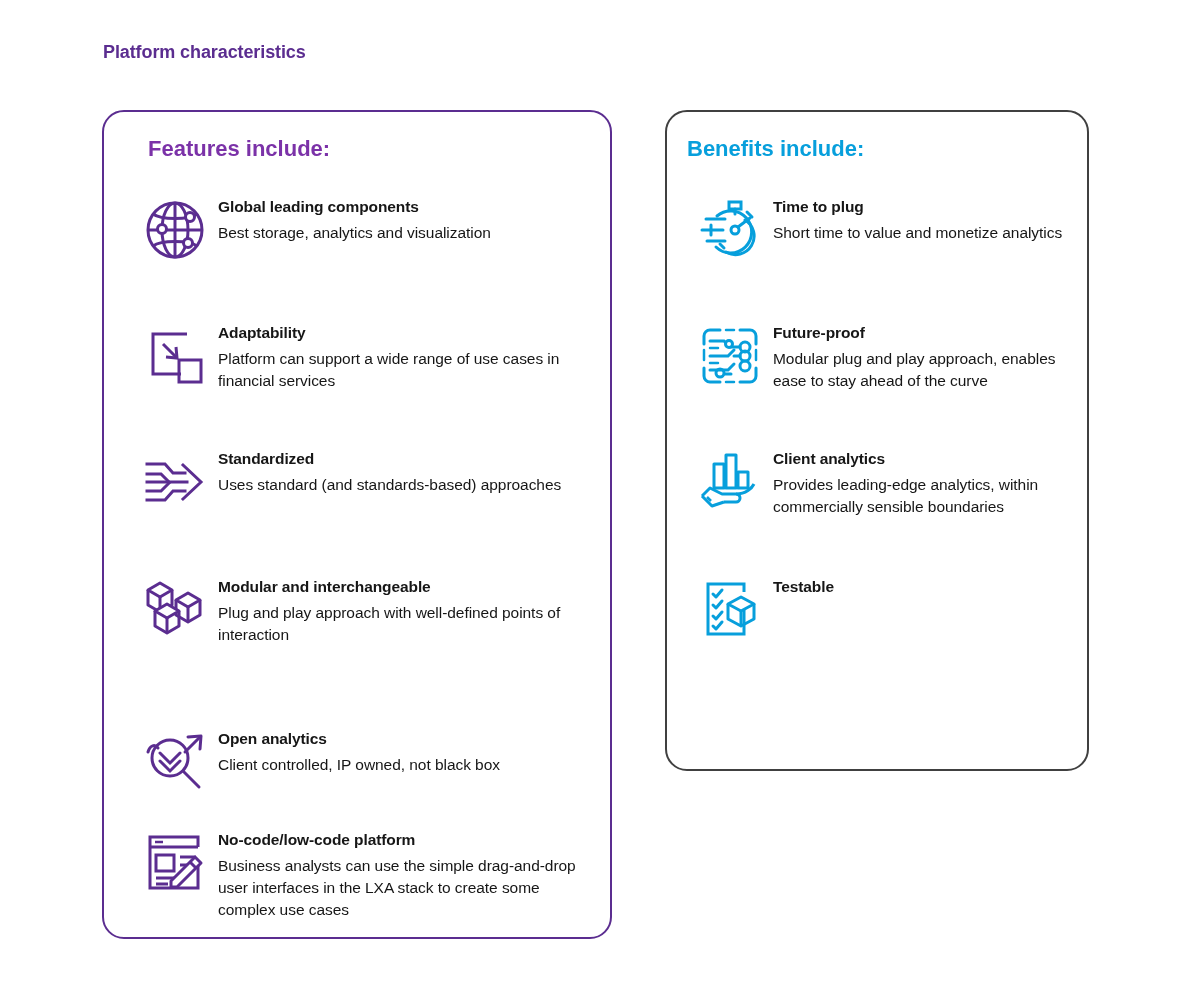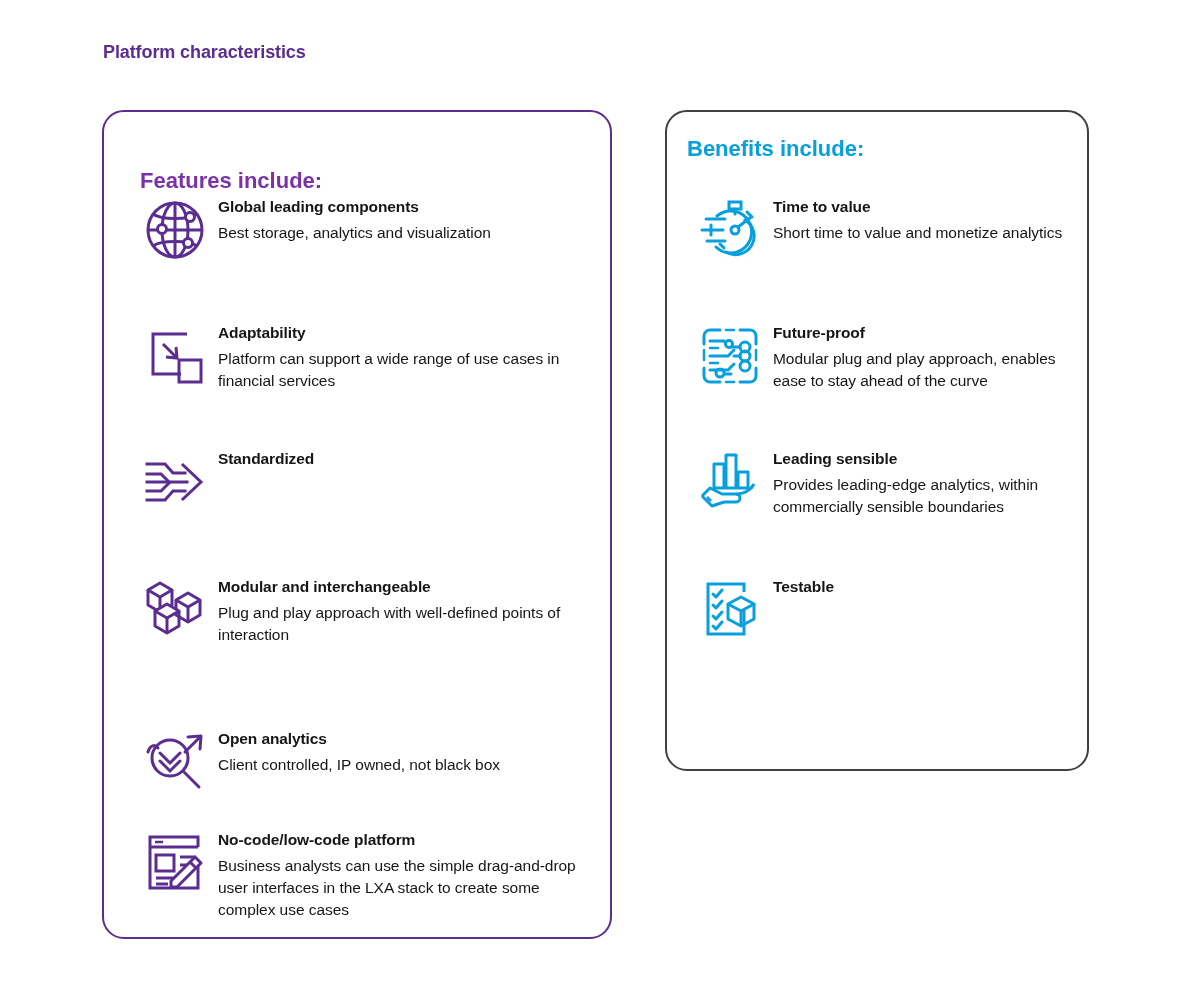--- a/index.html
+++ b/index.html
@@ -47,23 +47,22 @@
     border: 2px solid #404040;
   }
 
   .card-heading {
     position: absolute;
     top: 24px;
     font-size: 22px;
     font-weight: 700;
   }
   .card-features .card-heading {
-    left: 36px;
+    left: 44px;
     color: #7B32A8;
-    margin-top: 32px;
   }
   .card-benefits .card-heading {
     left: 20px;
     color: #079FDC;
   }
 
   .items {
     position: absolute;
     left: 0;
     top: 62px;
@@ -159,20 +158,21 @@
           <path d="M4 14 L22 14 L30 23 L42 23"></path>
           <path d="M4 24 L18 24 L26 32"></path>
           <path d="M4 32 L44 32"></path>
           <path d="M4 50 L22 50 L30 41 L42 41"></path>
           <path d="M4 41 L18 41 L26 33"></path>
           <polyline points="40,15 58,32 40,49"></polyline>
         </svg>
       </div>
       <div class="item-text">
         <div class="item-title">Standardized</div>
+        <div class="item-desc">Uses standard (and standards-based) approaches</div>
       </div>
     </div>
 
     <div class="item" style="top:402px;">
       <div class="icon-wrap">
         <svg width="64" height="64" viewBox="0 0 64 64" fill="none" stroke="#5B2D90" stroke-width="3" stroke-linejoin="round">
           <g>
             <polygon points="5,12 17,5 29,12 17,19" fill="#ffffff"></polygon>
             <polyline points="5,12 5,27 17,34 29,27 29,12"></polyline>
             <line x1="17" y1="19" x2="17" y2="34"></line>
@@ -255,21 +255,21 @@
           <circle cx="37" cy="32" r="4" fill="#ffffff"></circle>
           <line x1="40" y1="29" x2="52" y2="20"></line>
           <line x1="8" y1="21" x2="27" y2="21"></line>
           <line x1="4" y1="32" x2="25" y2="32"></line>
           <line x1="9" y1="43" x2="27" y2="43"></line>
           <line x1="13" y1="27" x2="13" y2="37"></line>
           <line x1="22" y1="46" x2="26" y2="50"></line>
         </svg>
       </div>
       <div class="item-text">
-        <div class="item-title">Time to value</div>
+        <div class="item-title">Time to plug</div>
         <div class="item-desc">Short time to value and monetize analytics</div>
       </div>
     </div>
 
     <div class="item" style="top:148px;">
       <div class="icon-wrap">
         <svg width="64" height="64" viewBox="0 0 64 64" fill="none" stroke="#079FDC" stroke-width="3" stroke-linecap="round">
           <path d="M22 6 L12 6 A6 6 0 0 0 6 12 L6 20"></path>
           <path d="M42 6 L52 6 A6 6 0 0 1 58 12 L58 20"></path>
           <path d="M6 44 L6 52 A6 6 0 0 0 12 58 L22 58"></path>
@@ -304,21 +304,21 @@
           <rect x="16" y="14" width="10" height="24"></rect>
           <rect x="28" y="5" width="10" height="33"></rect>
           <rect x="40" y="22" width="10" height="16"></rect>
           <path d="M4 46 L12 38 L24 44 L38 44 A4 4 0 0 1 38 52 L26 52"></path>
           <path d="M38 44 C48 44 54 38 56 34"></path>
           <path d="M4 46 L14 56 L26 52"></path>
           <line x1="9" y1="47" x2="13" y2="51" stroke-width="2.5"></line>
         </svg>
       </div>
       <div class="item-text">
-        <div class="item-title">Leading sensible</div>
+        <div class="item-title">Client analytics</div>
         <div class="item-desc">Provides leading-edge analytics, within commercially sensible boundaries</div>
       </div>
     </div>
 
     <div class="item" style="top:402px;">
       <div class="icon-wrap">
         <svg width="64" height="64" viewBox="0 0 64 64" fill="none" stroke="#079FDC" stroke-width="3">
           <polyline points="46,24 46,56 10,56 10,6 46,6 46,14"></polyline>
           <g stroke-width="3" stroke-linecap="round" stroke-linejoin="round">
             <polyline points="15,16 18,19 24,12"></polyline>

